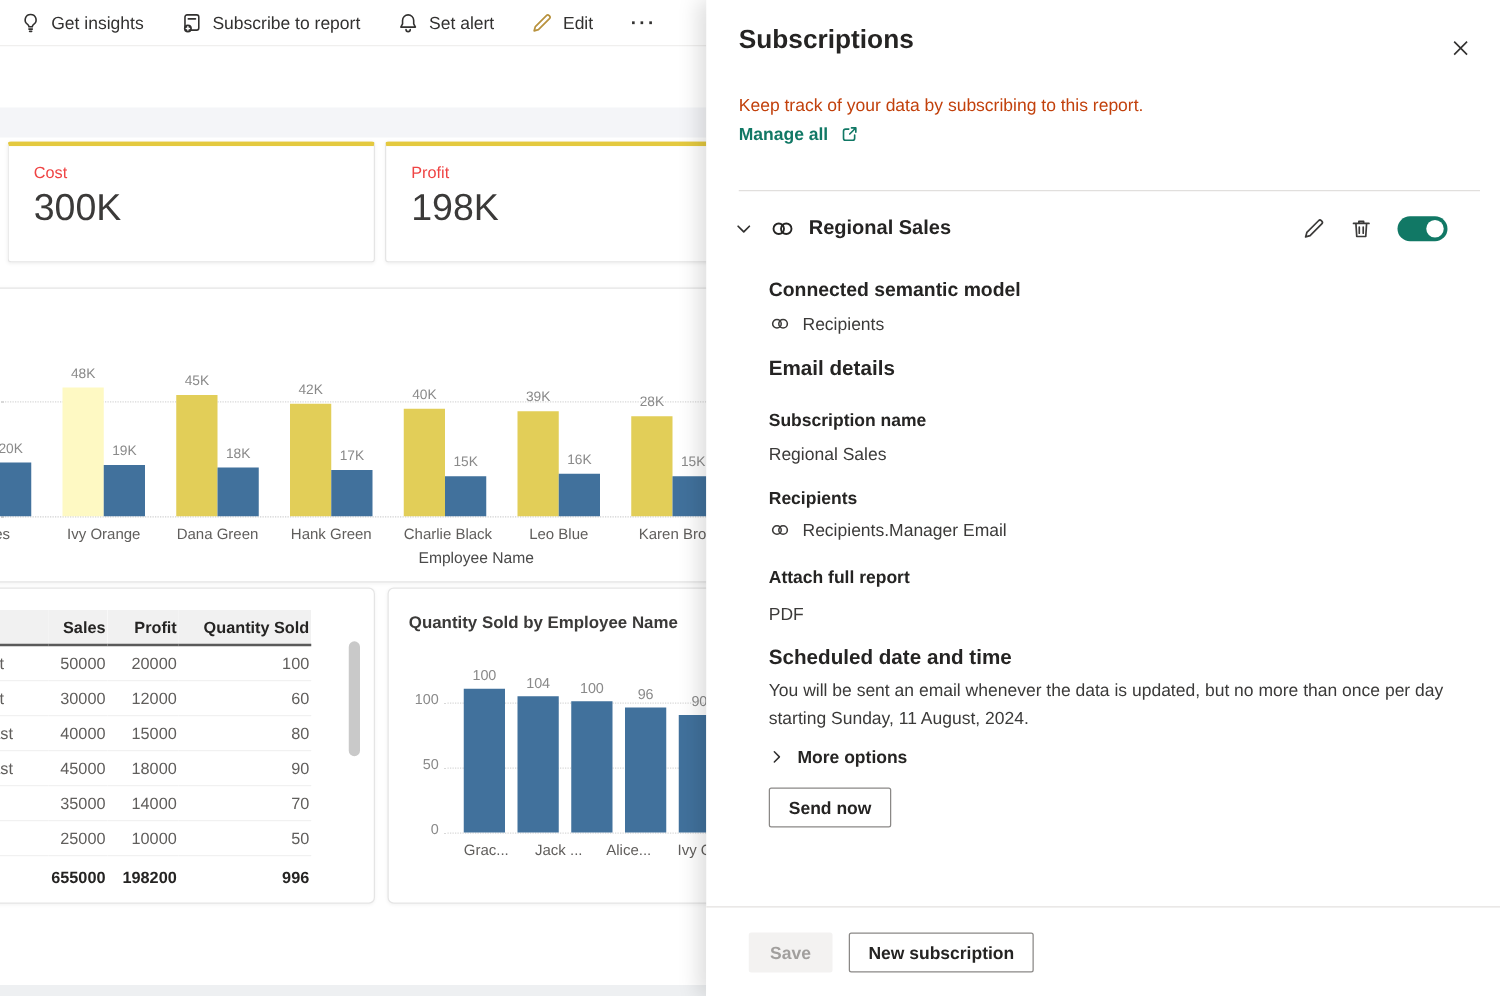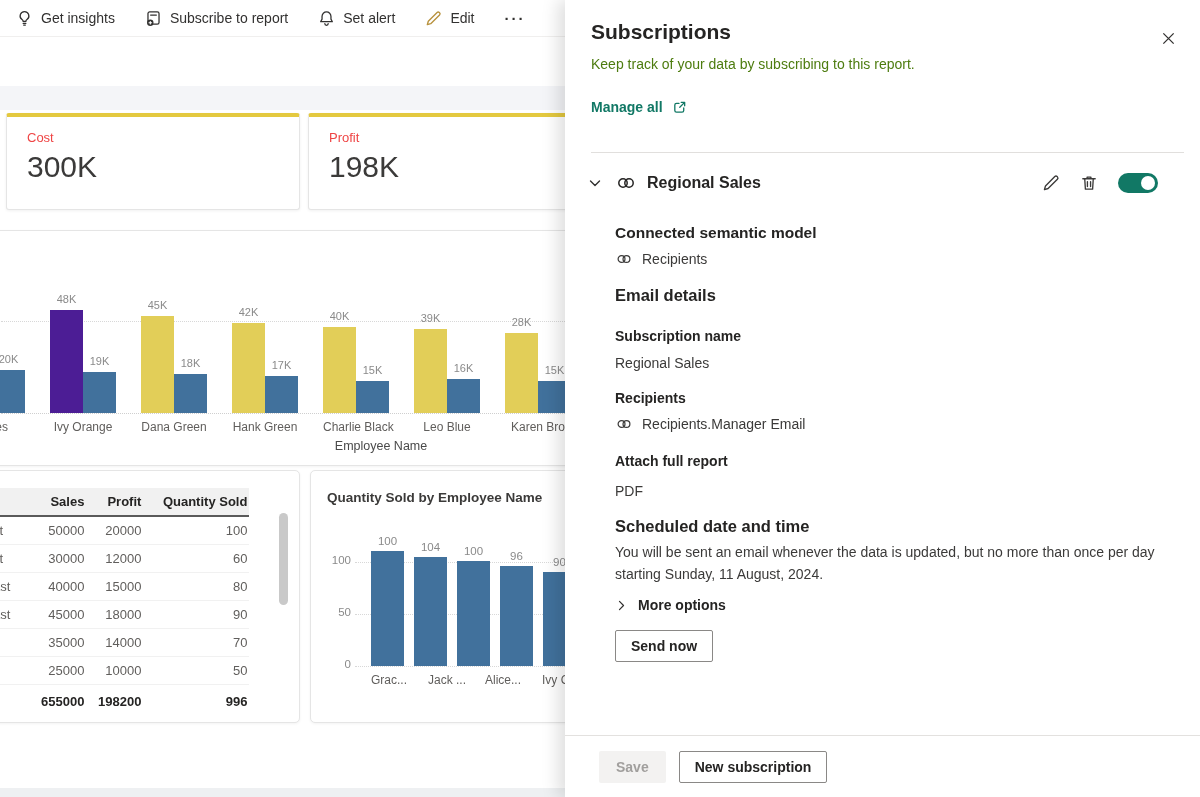--- a/index.html
+++ b/index.html
@@ -63,21 +63,21 @@
   .c2-cats{position:absolute;left:60px;top:202px;display:flex;gap:24px;}
   .c2-cat{width:33px;flex:none;text-align:center;font-size:12px;color:#605E5C;white-space:nowrap;}
 
   
   .panel{position:absolute;left:565px;top:0;width:635px;height:797px;background:#fff;
     box-shadow:-7px 0 16px rgba(0,0,0,.13);z-index:10;}
   .p-title{position:absolute;left:26px;top:20px;font-size:21px;font-weight:700;color:#252423;}
   .p-close{position:absolute;right:18px;top:24px;width:28px;height:28px;display:flex;align-items:center;
     justify-content:center;color:#323130;cursor:pointer;}
   .p-close svg{width:15px;height:15px;}
-  .p-desc{position:absolute;left:26px;top:56px;font-size:14px;color:#4d7c0f;}
+  .p-desc{position:absolute;left:26px;top:76px;font-size:14px;color:#c2410c;}
   .p-manage{position:absolute;left:26px;top:99px;display:flex;align-items:center;gap:9px;
     color:#117865;font-size:14px;font-weight:600;cursor:pointer;}
   .p-manage svg{width:15px;height:15px;}
   .p-divider{position:absolute;left:26px;right:16px;top:152px;border-top:1px solid #e1dfdd;}
   .p-subrow{position:absolute;left:22px;right:42px;top:166px;height:34px;display:flex;align-items:center;}
   .p-subrow .chev{display:flex;color:#323130;margin-right:12px;}
   .p-subrow .linkic{display:flex;color:#252423;margin-right:10px;}
   .p-subname{font-size:16px;font-weight:600;color:#252423;}
   .p-subactions{margin-left:auto;display:flex;align-items:center;gap:20px;}
   .p-subactions .act{display:flex;color:#3b3a39;cursor:pointer;}
@@ -91,21 +91,21 @@
   .p-val{position:absolute;left:50px;font-size:14px;color:#3b3a39;}
   .p-iconval{position:absolute;left:50px;display:flex;align-items:center;gap:9px;font-size:14px;color:#3b3a39;}
   .p-iconval svg{width:18px;height:14px;color:#3b3a39;}
   .p-sched{position:absolute;left:50px;top:542px;width:580px;font-size:14px;color:#3b3a39;line-height:21.5px;}
   .p-more{position:absolute;left:50px;top:597px;display:flex;align-items:center;gap:10px;
     font-size:14px;font-weight:700;color:#252423;cursor:pointer;}
   .p-more svg{width:13px;height:13px;color:#323130;}
   .btn-outline{background:#fff;border:1px solid #8a8886;border-radius:2px;font-size:14px;font-weight:600;
     color:#252423;padding:7px 15px;cursor:pointer;font-family:inherit;}
   #send-now{position:absolute;left:50px;top:630px;}
-  .p-footer{position:absolute;left:0;right:0;bottom:0;height:62px;border-top:1px solid #e3e1df;
+  .p-footer{position:absolute;left:0;right:0;bottom:0;height:72px;border-top:1px solid #e3e1df;
     display:flex;align-items:center;gap:13px;padding-left:34px;background:#fff;}
   .btn-disabled{background:#f3f2f1;border:none;border-radius:2px;font-size:14px;font-weight:600;
     color:#a19f9d;padding:8px 17px;font-family:inherit;}
 </style>
 </head>
 <body>
 
 <div class="report">
   <div class="toolbar" id="toolbar">
       <div class="tb-item">
@@ -164,21 +164,21 @@
     <div class="c1-plot" id="c1-plot">
         <div class="c1-group">
           <div class="c1-bar" style="height: 0px; background: transparent;">
             <span class="vlabel"></span>
           </div>
           <div class="c1-bar" style="height: 43px; background: rgb(65, 113, 156);">
             <span class="vlabel">20K</span>
           </div>
         </div>
         <div class="c1-group">
-          <div class="c1-bar" style="height: 103px; background: #4c1d95; padding-left: 15px;">
+          <div class="c1-bar" style="height: 103px; background: #fef9c3; padding-left: 15px;">
             <span class="vlabel">48K</span>
           </div>
           <div class="c1-bar" style="height: 41px; background: rgb(65, 113, 156);">
             <span class="vlabel">19K</span>
           </div>
         </div>
         <div class="c1-group">
           <div class="c1-bar" style="height: 97px; background: rgb(226, 206, 88);">
             <span class="vlabel">45K</span>
           </div>

